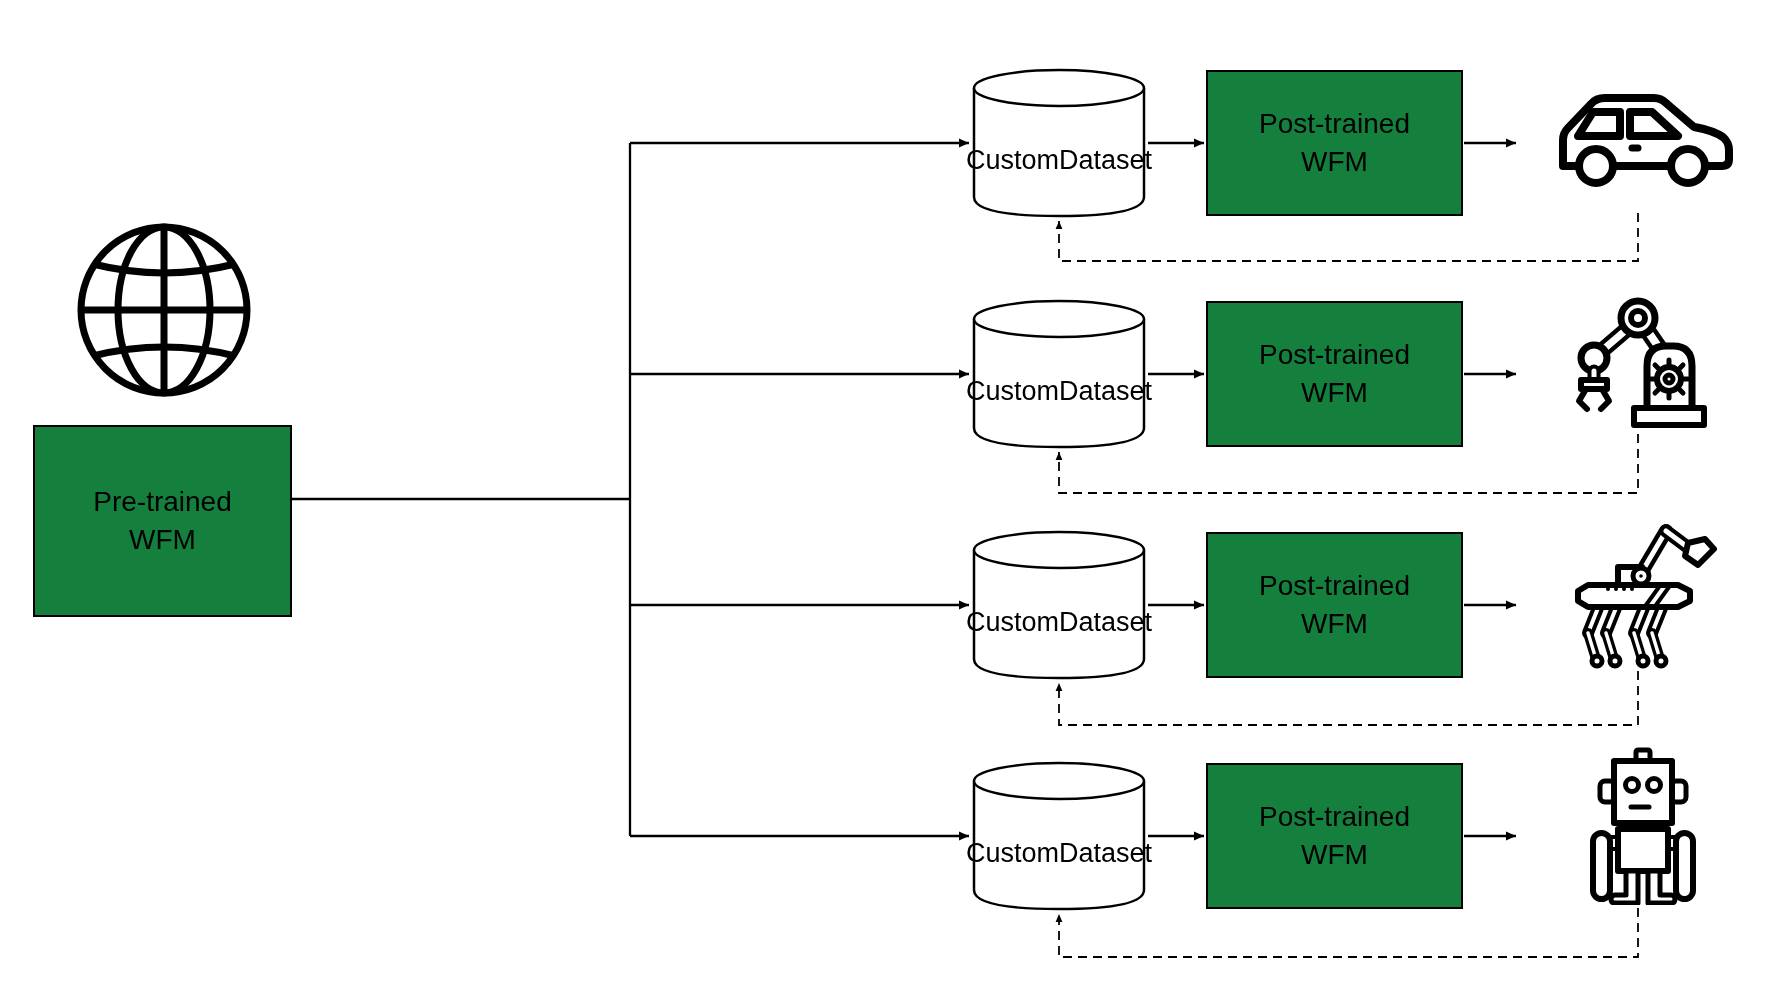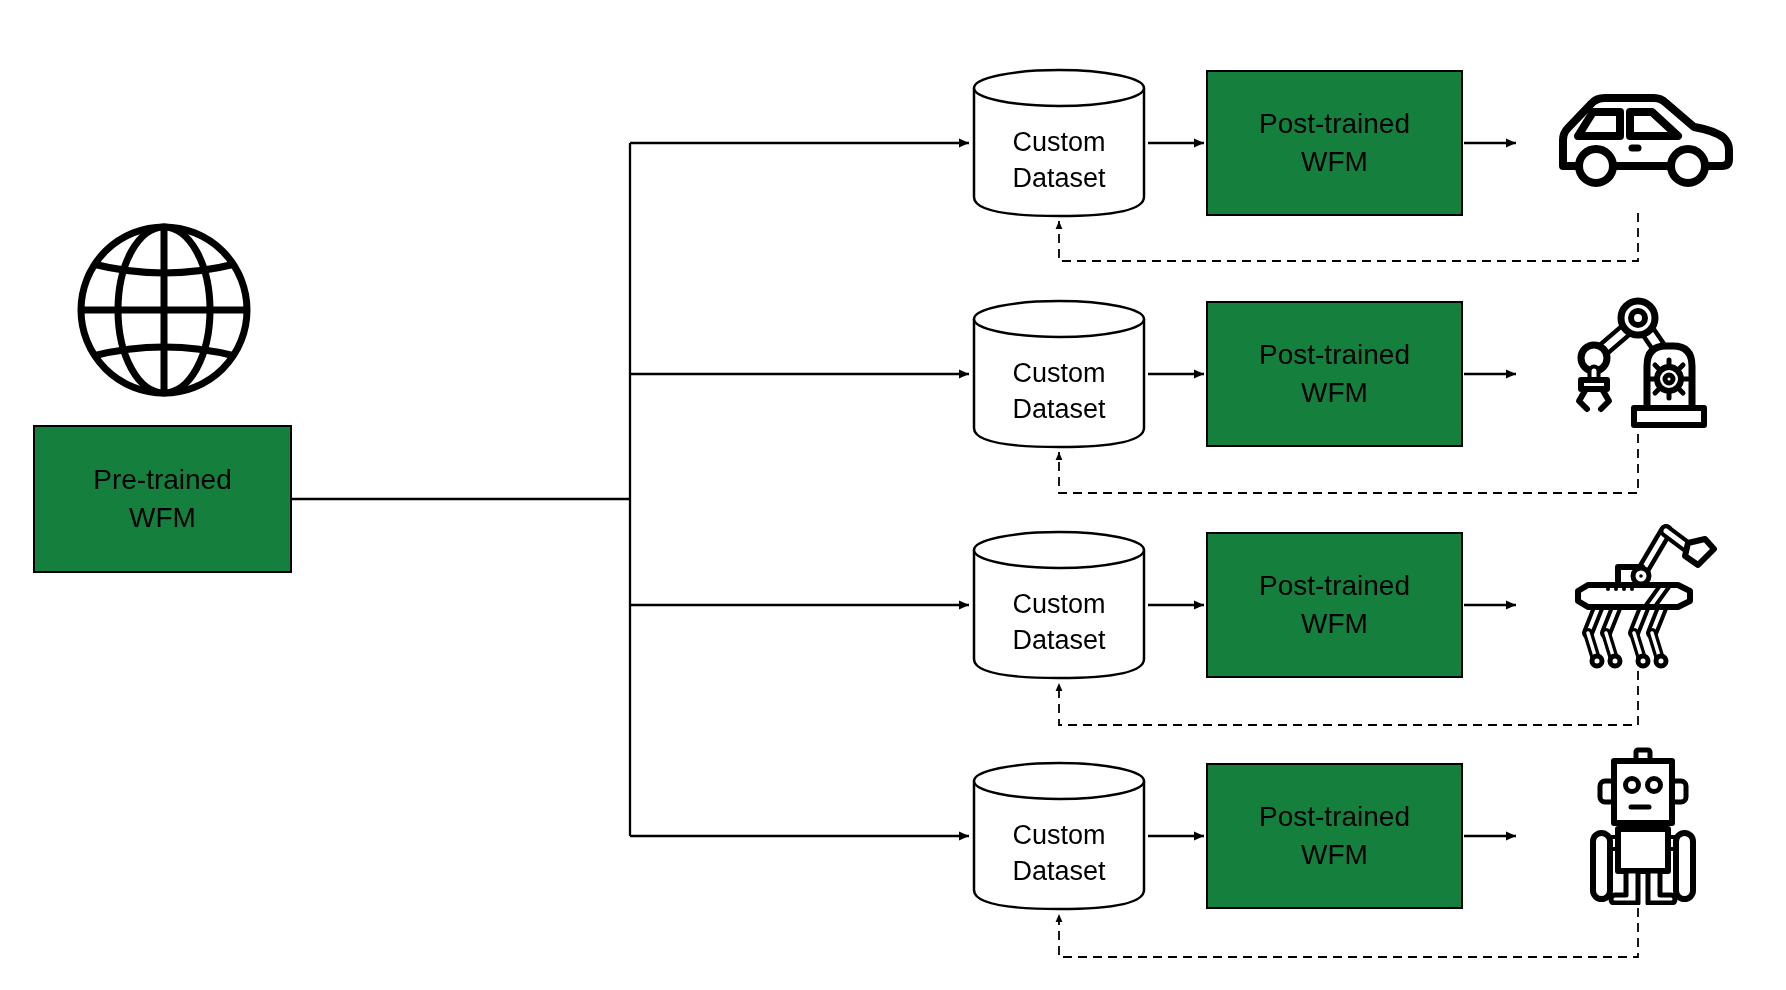--- a/index.html
+++ b/index.html
@@ -12,27 +12,27 @@
     overflow:hidden;
   }
   .wires{position:absolute;left:0;top:0;width:1786px;height:990px;z-index:1;}
   .node{
     position:absolute;z-index:2;box-sizing:border-box;
     border:2.5px solid #000;background:#15803d;
     display:flex;flex-direction:column;align-items:center;justify-content:center;
     text-align:center;
   }
   .node span{display:block;}
-  .src-box{left:33px;top:425px;width:259px;height:148px;font-size:28px;line-height:38px;}
+  .src-box{left:33px;top:425px;width:259px;height:192px;font-size:28px;line-height:38px;}
   .model-box{width:257px;height:146px;left:1206px;font-size:28px;line-height:38px;}
   .cyl{position:absolute;z-index:2;width:176px;height:152px;left:971px;}
   .cyl svg{position:absolute;left:0;top:0;width:176px;height:152px;}
   .cyl-label{
     position:absolute;left:0;right:0;top:38px;bottom:4px;
-    display:flex;flex-direction:column;align-items:center;justify-content:center;
+    display:flex;flex-direction:row;align-items:center;justify-content:center;
     text-align:center;font-size:27px;line-height:36px;
   }
   .cyl-label span{display:block;}
   .icon{position:absolute;z-index:2;}
   .globe{left:76px;top:222px;width:176px;height:176px;}
   .car{left:1548px;top:74px;width:190px;height:118px;}
   .arm{left:1562px;top:288px;width:150px;height:140px;}
   .quad{left:1566px;top:515px;width:160px;height:155px;}
   .bot{left:1588px;top:745px;width:110px;height:160px;}
 </style>

